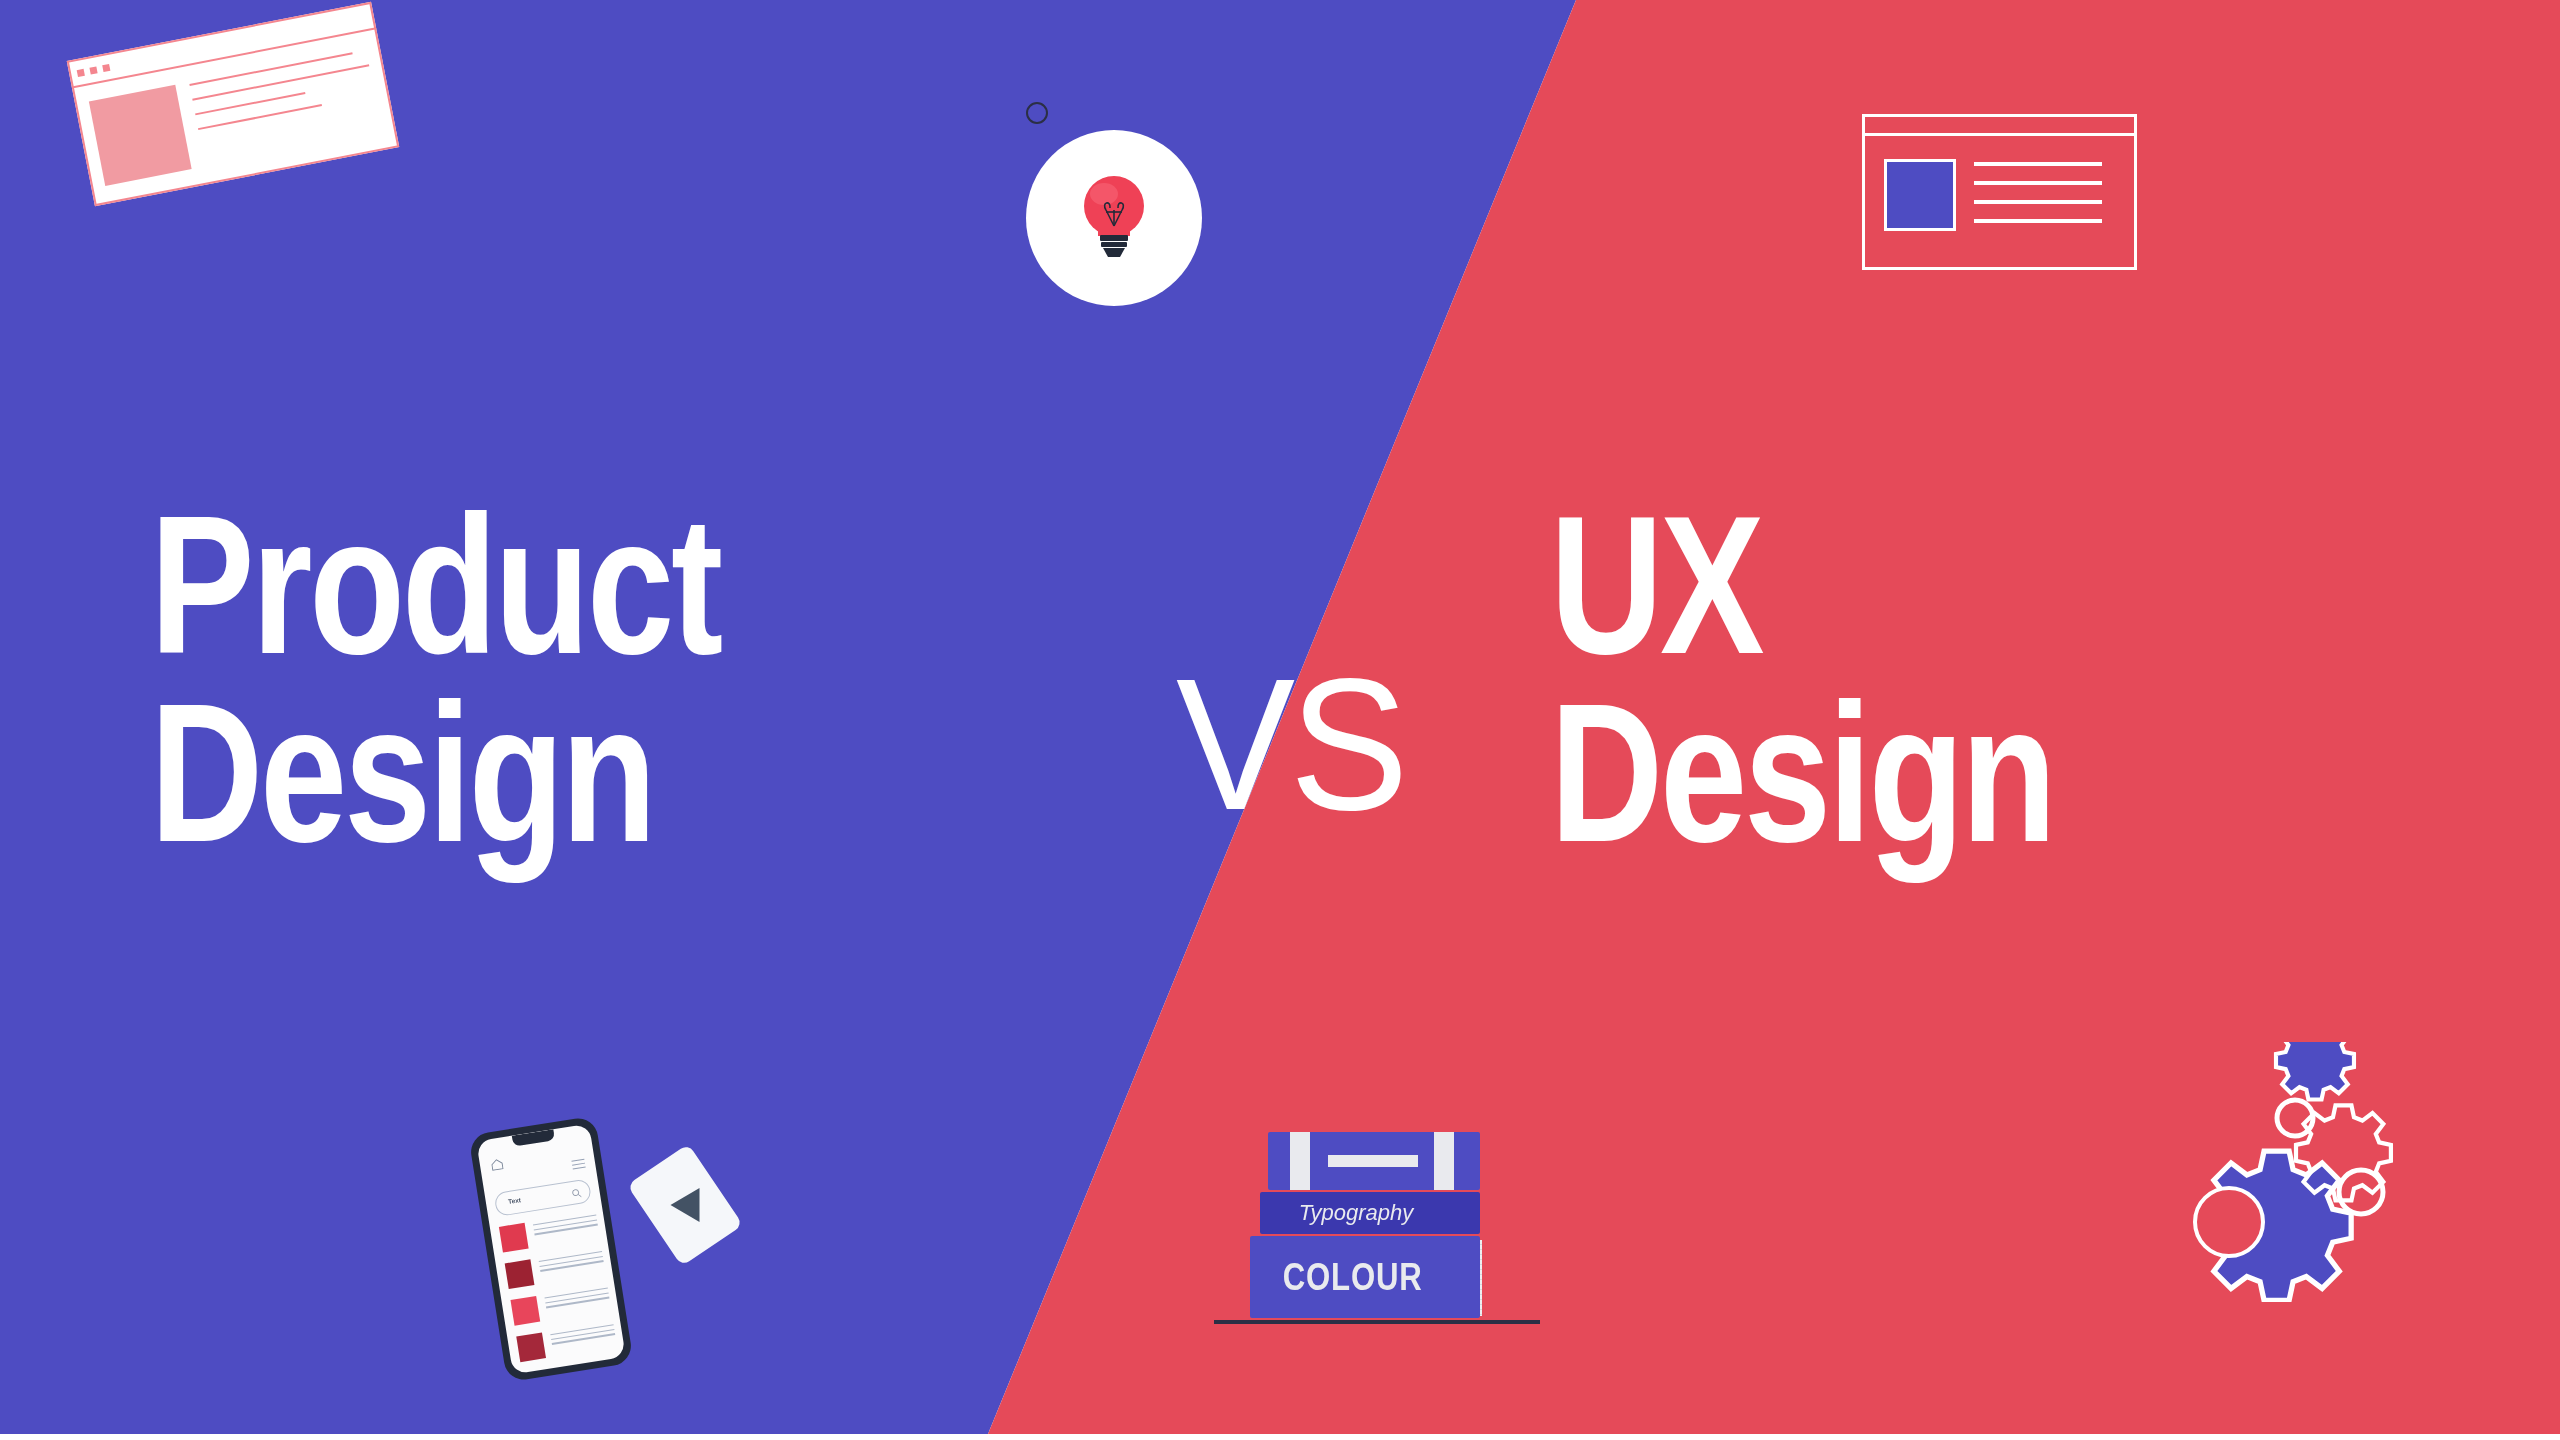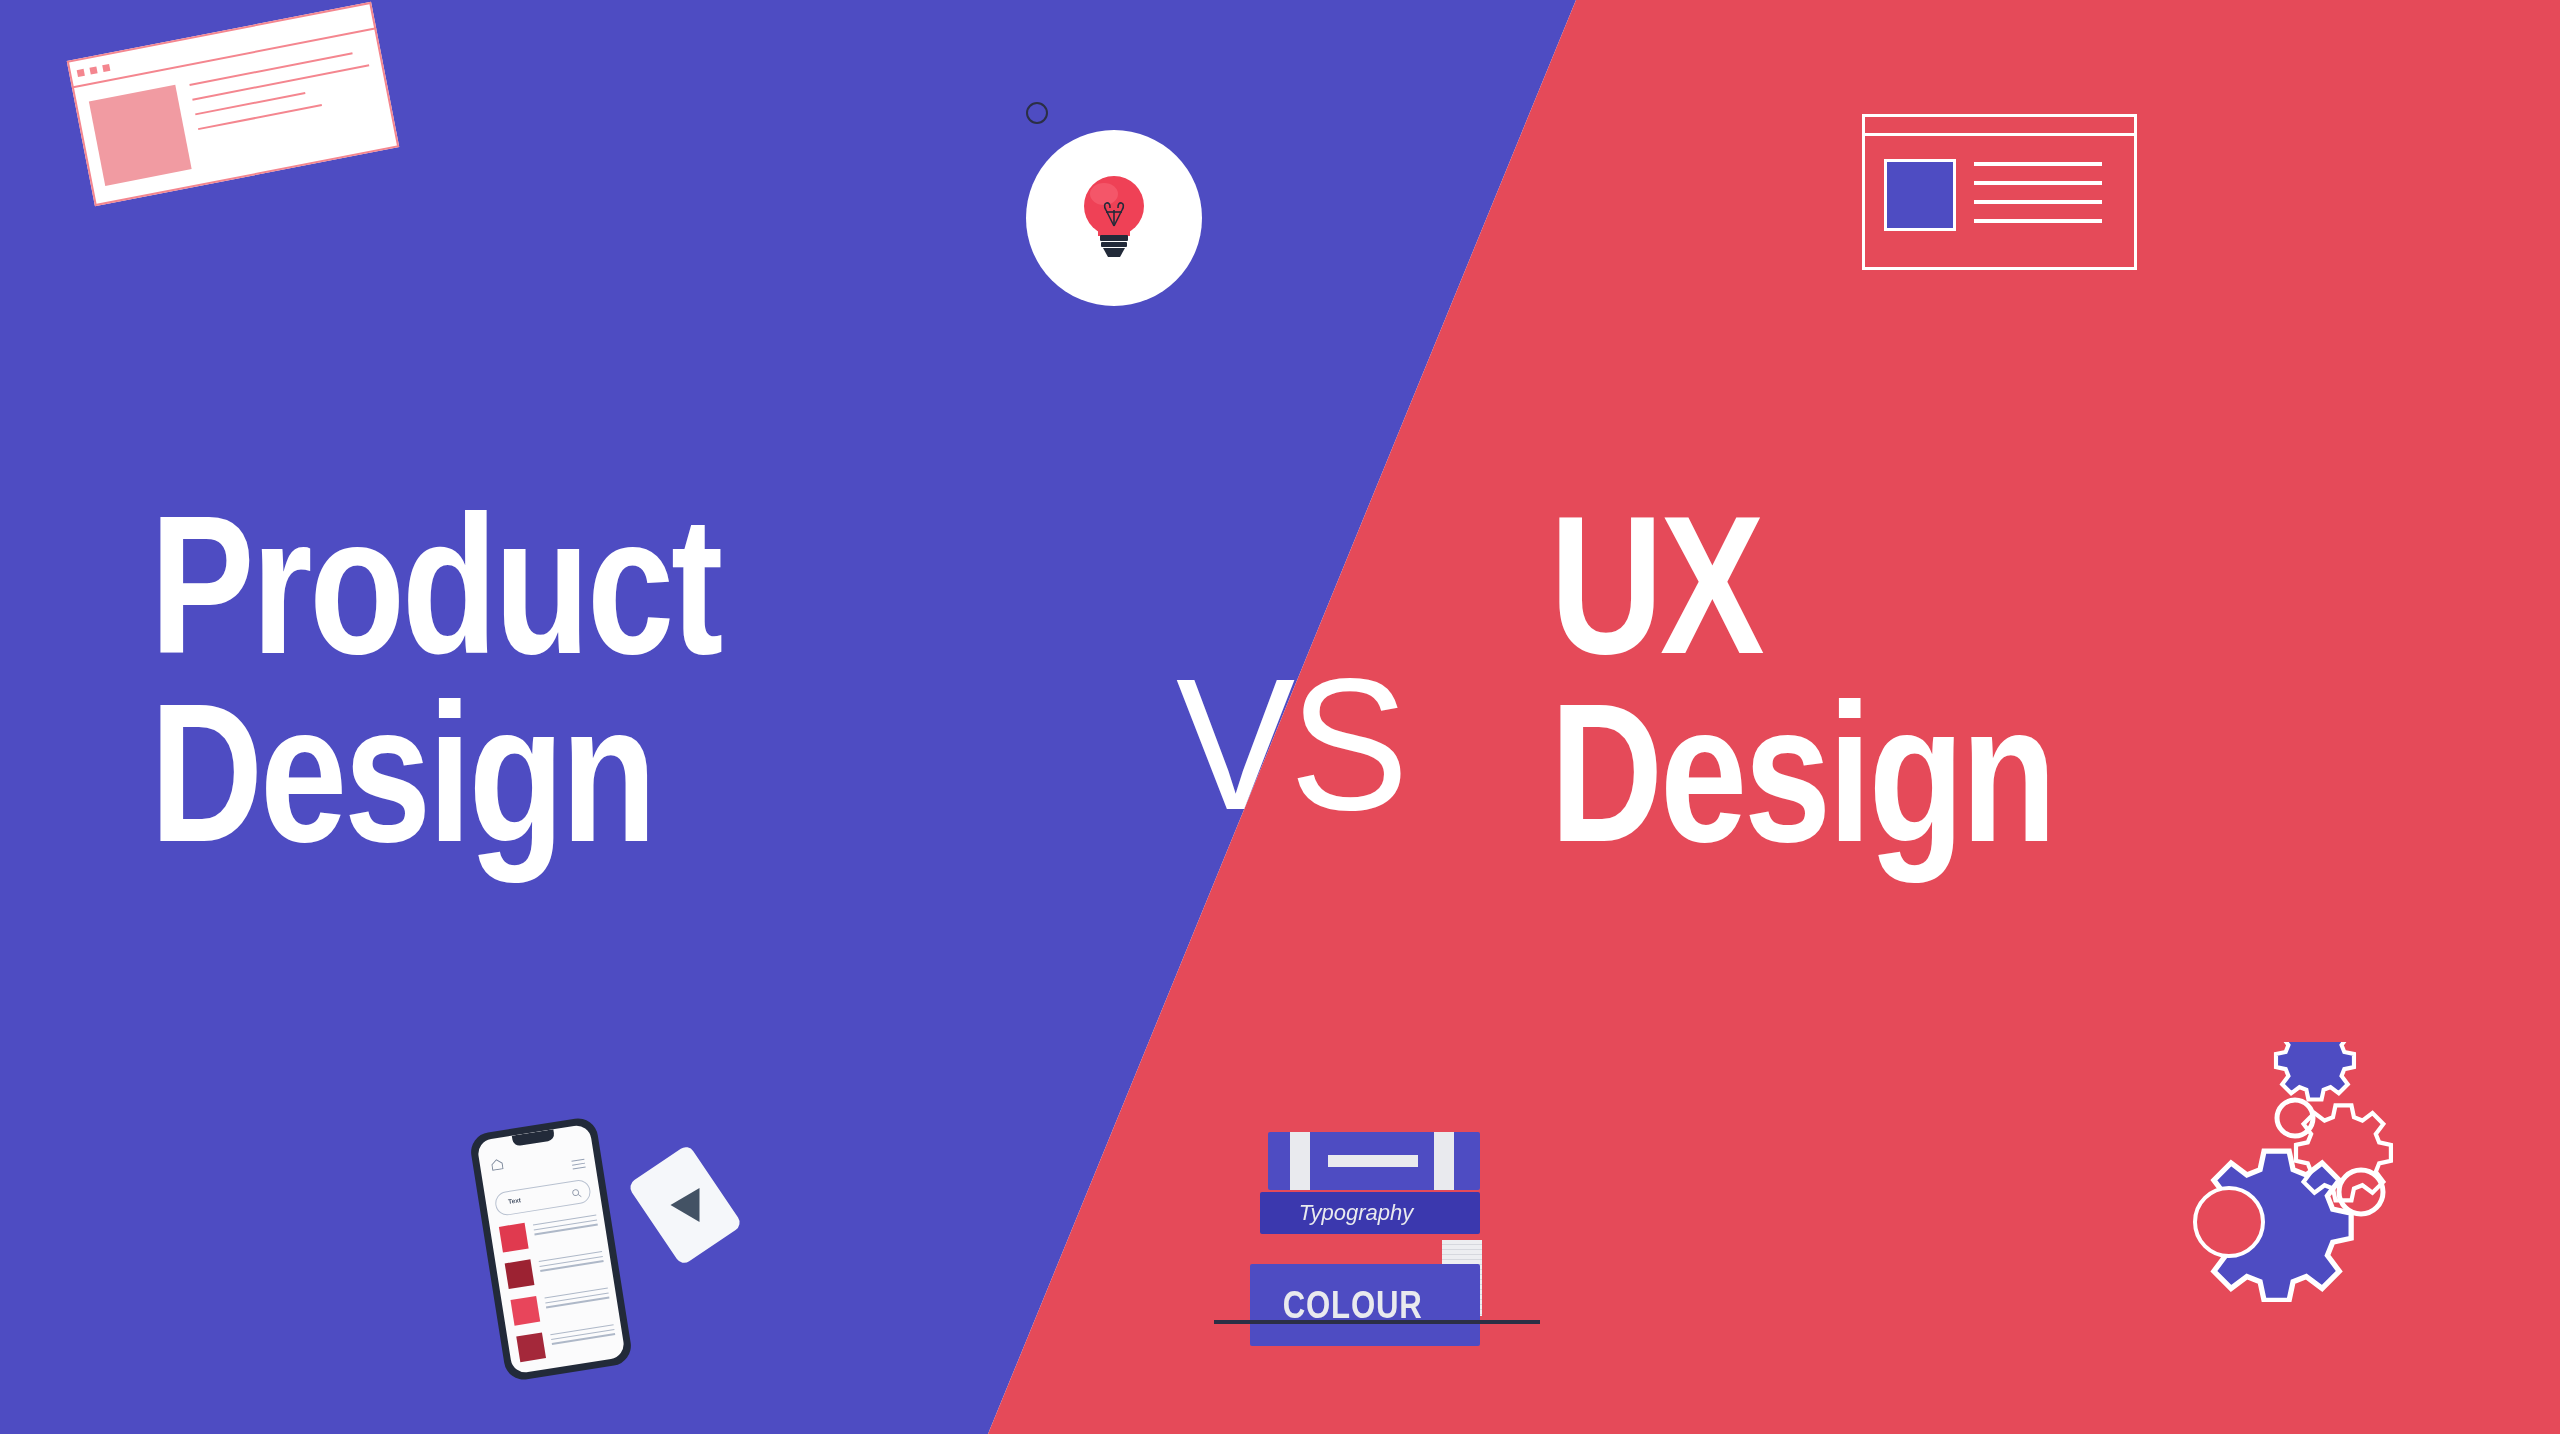--- a/index.html
+++ b/index.html
@@ -100,21 +100,21 @@
   
   #books-stack { position:absolute; left:1236px; top:1132px; width:280px; height:220px; }
   .bk { position:absolute;padding-left:42px; }
   .bk-top    { left:32px;  top:0;    width:212px; height:58px;  background:#4E4CC2; border-radius:2px; }
   .bk-top-band1 { position:absolute; left:22px; top:0; width:20px; height:58px; background:#E9EAEE; }
   .bk-top-band2 { position:absolute; left:166px; top:0; width:20px; height:58px; background:#E9EAEE; }
   .bk-top-bar   { position:absolute; left:60px; top:23px; width:90px; height:12px; background:#E9EAEE; }
   .bk-mid    { left:24px; top:60px; width:220px; height:42px; background:#3B38AE; border-radius:2px; }
   .bk-mid-label { position:absolute; inset:0; display:flex; align-items:center; justify-content:center;
                   color:#E9EAEE; font-style:italic; font-size:22px; padding-right:28px; }
-  .bk-bot    { left:14px; top:104px; width:230px; height:82px; background:#4E4CC2; border-radius:2px;margin-top:28px; }
+  .bk-bot    { left:14px; top:104px; width:230px; height:82px; background:#4E4CC2; border-radius:2px; }
   .bk-bot-label { position:absolute; inset:0; display:flex; align-items:center; justify-content:center;
                   color:#E9EAEE; font-weight:bold; font-size:38px; letter-spacing:1px;
                   transform:scaleX(0.82); padding-right:30px; }
   .pg { position:absolute; background:#EDEEF1; }
   .pg-top { left:202px; top:4px;  width:38px; height:52px; }
   .pg-mid { left:198px; top:62px; width:38px; height:40px; }
   .pg-bot { left:206px; top:108px; width:40px; height:76px; }
   .pg::after { content:""; position:absolute; inset:0;
     background: repeating-linear-gradient(to bottom, transparent 0 4px, #D6D8DE 4px 5px); }
   .shelf { position:absolute; left:-22px; top:188px; width:326px; height:4px; background:#2B2F45; }

